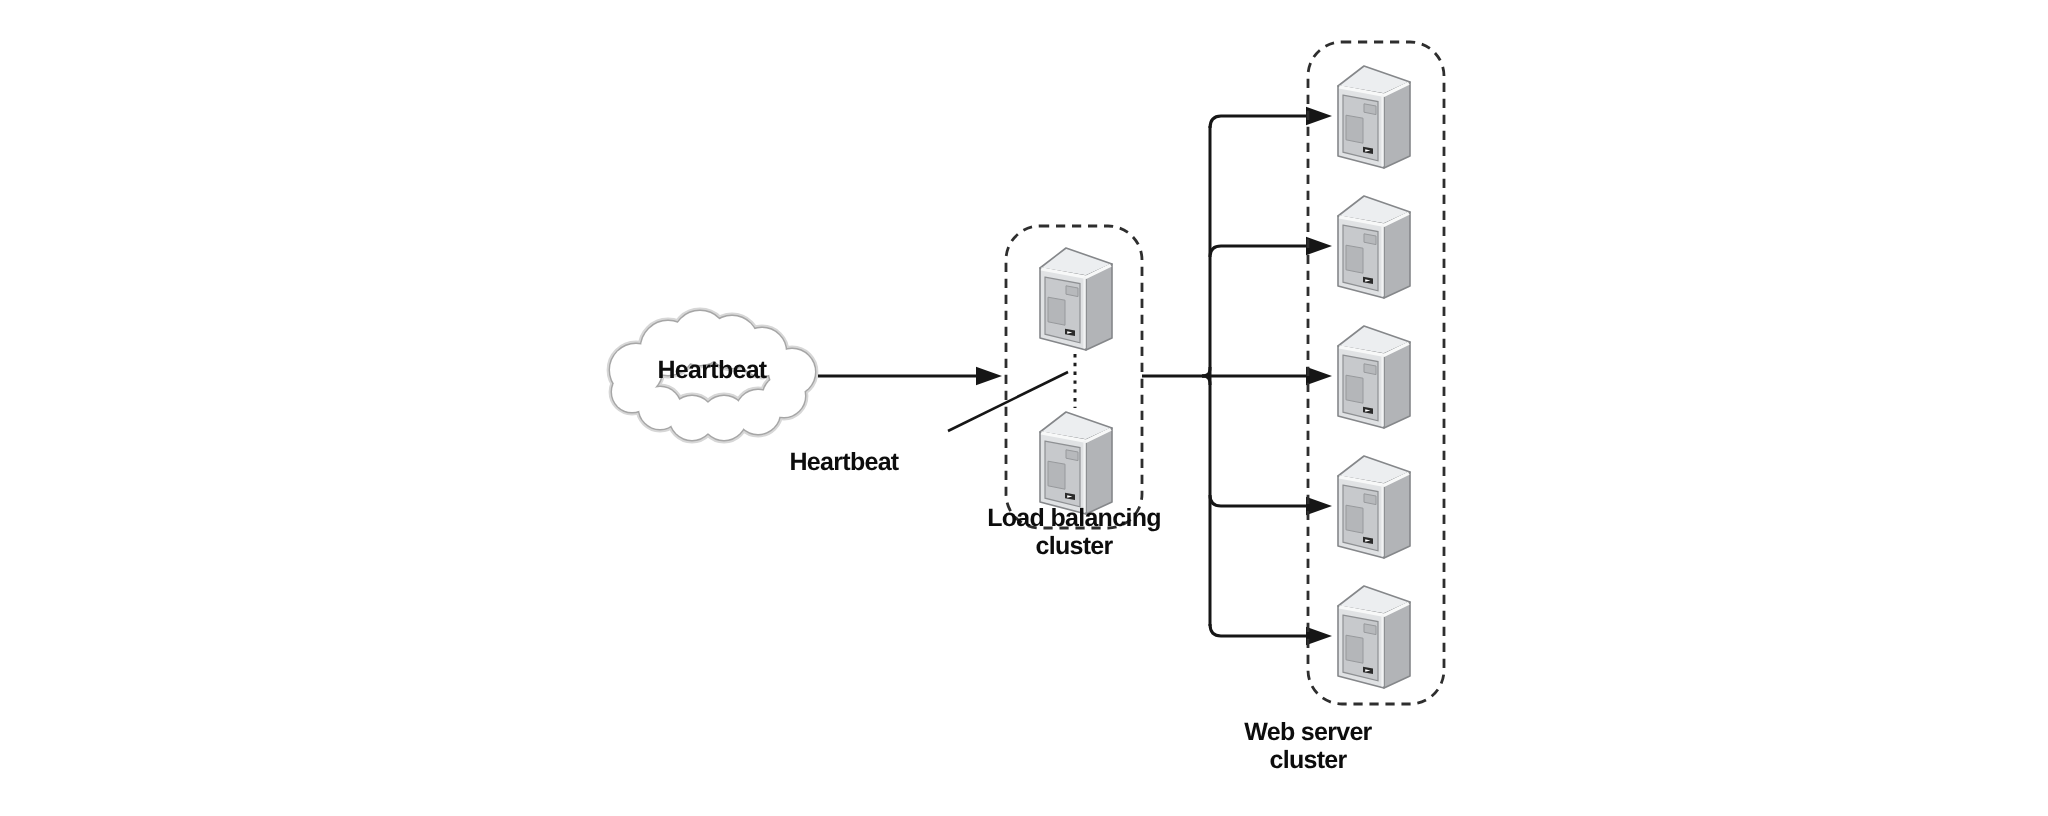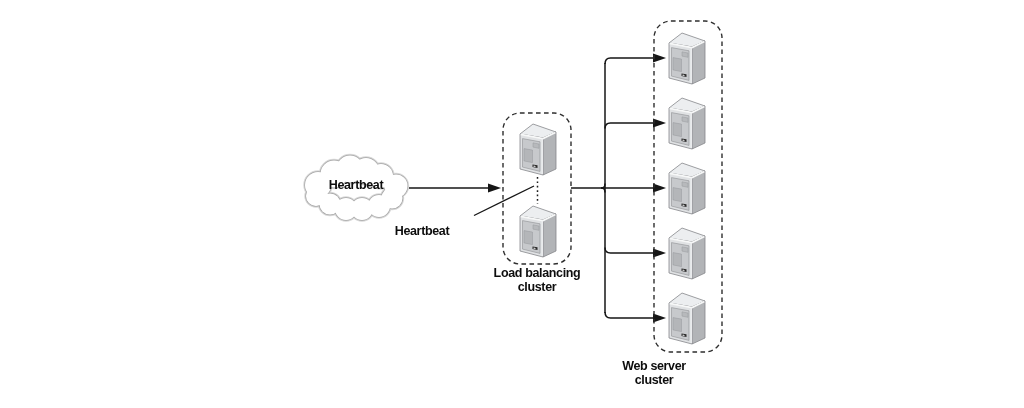--- a/index.html
+++ b/index.html
@@ -16,21 +16,21 @@
     width:100px;
     color:#0d0d0d;
     font:700 12.5px/13.8px "Liberation Sans", sans-serif;
     letter-spacing:-0.35px;
     white-space:pre-line;
     text-align:center;
   }
   .lbl.right{margin-top:12px;}
   #lbl-internet{left:306px;top:179px;}
   #lbl-heartbeat{left:372px;top:213px;}
-  #lbl-lb{left:487px;top:267px;text-align:center;}
+  #lbl-lb{left:487px;top:253px;text-align:center;}
   #lbl-web{left:604px;top:360px;}
 </style>
 </head>
 <body>
 
 <div id="stage">
 
   <svg id="diagram-svg" width="1024" height="408" viewBox="0 0 1024 408">
 
     <defs>

